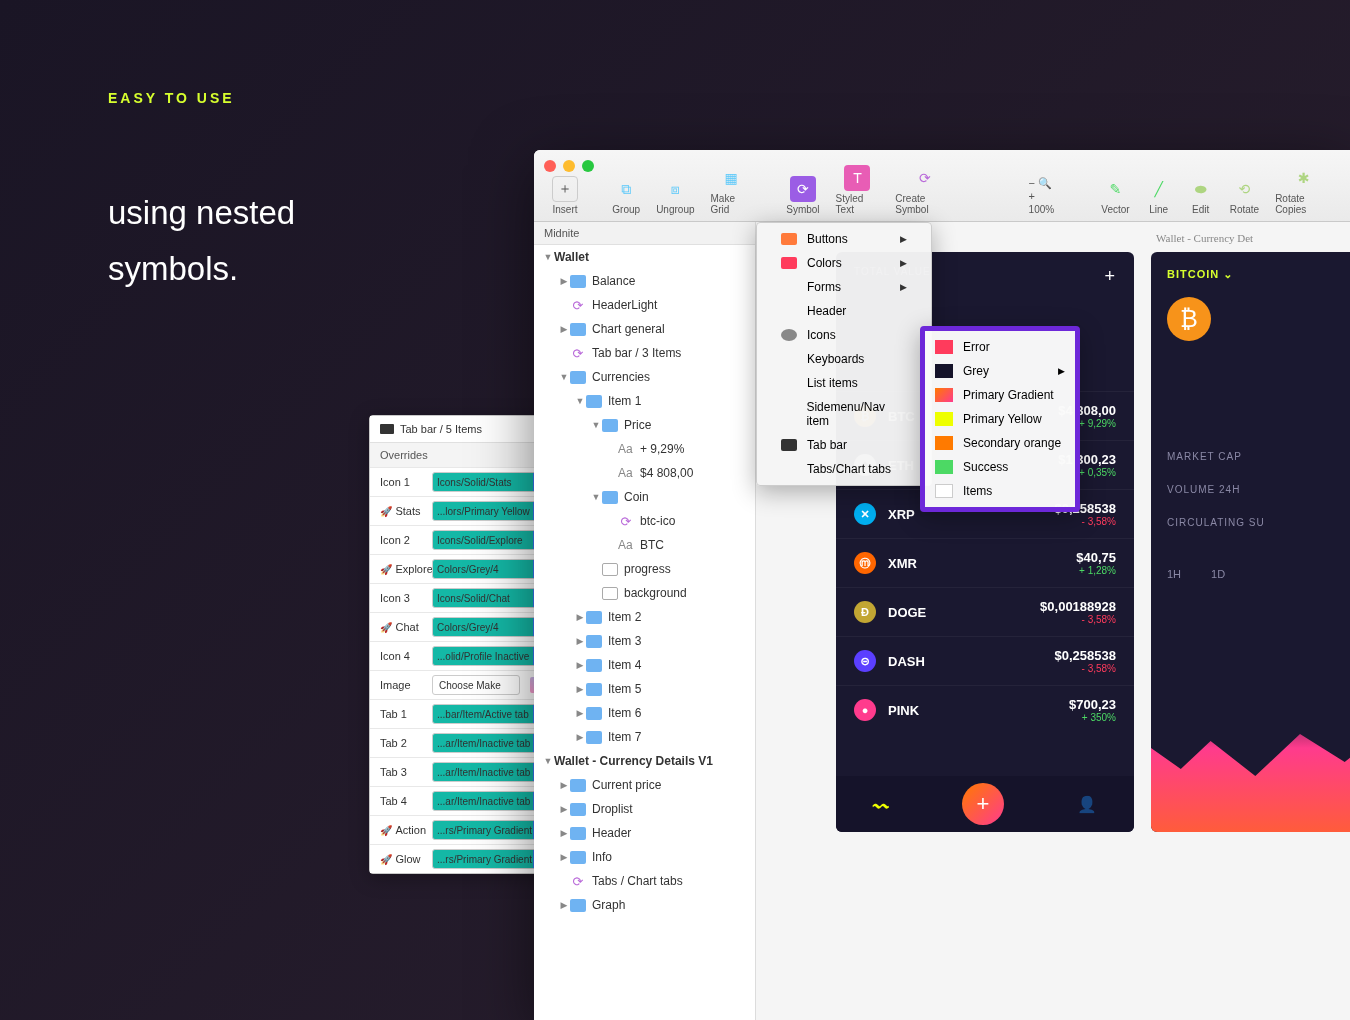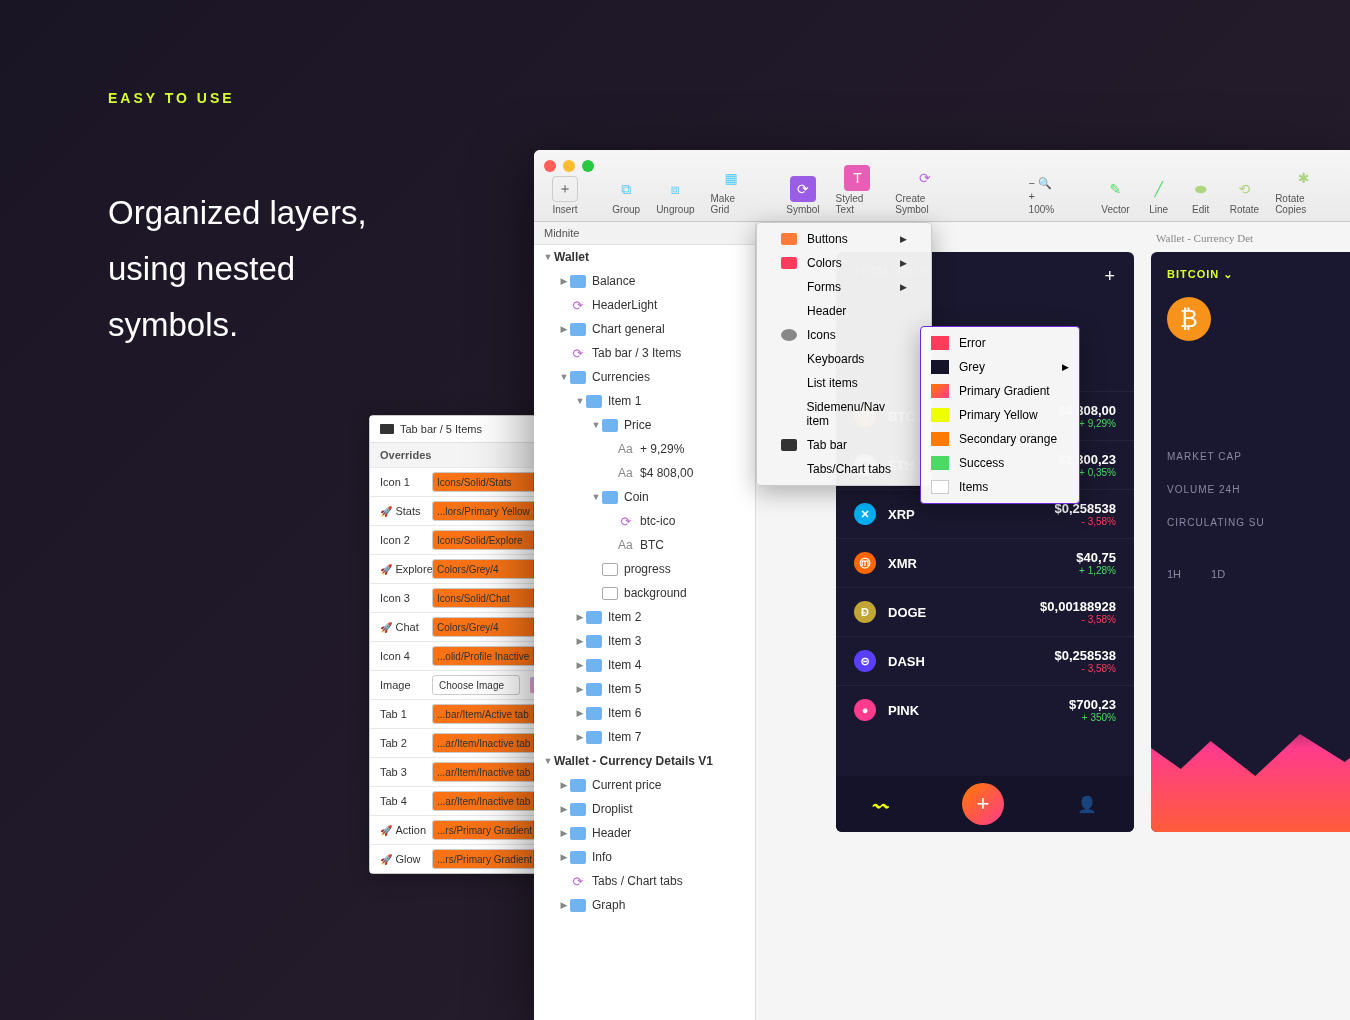--- a/index.html
+++ b/index.html
@@ -13,24 +13,24 @@
 .hero-heading { position: absolute; left: 108px; top: 185px; color: #fff; font-size: 33px; line-height: 1.7; font-weight: 400; }
 
 .overrides-panel {
   position: absolute; left: 369px; top: 415px; width: 188px;
   background: #f4f4f4; border: 1px solid #c9c9c9; border-radius: 4px;
   box-shadow: 0 4px 20px rgba(0,0,0,.3); font-size: 11px; color: #333;
 }
 .ov-title { padding: 7px 10px; display: flex; align-items: center; gap: 6px; border-bottom: 1px solid #e0e0e0; background:#fff; }
 .ov-title .icon-sw { width: 14px; height: 10px; background: #333; border-radius: 1px; }
 .ov-title .chev { margin-left: auto; color: #888; font-size: 10px; }
-.ov-section { padding: 6px 10px; font-weight: 700; color: #555; background:#f4f4f4; }
+.ov-section { padding: 6px 10px; font-weight: 400; color: #555; background:#f4f4f4; }
 .ov-row { display: flex; align-items: center; padding: 4px 6px 4px 10px; gap: 6px; border-top: 1px solid #e8e8e8; background:#fff; }
 .ov-label { width: 46px; flex-shrink: 0; display: flex; align-items: center; gap: 3px; }
-.ov-select { flex: 1; background: #f97316; border: 1px solid #ccc; border-radius: 3px; height: 20px; display: flex; align-items: center; padding: 0 4px; font-size: 10px; position: relative; overflow: hidden; white-space: nowrap; }
+.ov-select { flex: 1; background: #14b8a6; border: 1px solid #ccc; border-radius: 3px; height: 20px; display: flex; align-items: center; padding: 0 4px; font-size: 10px; position: relative; overflow: hidden; white-space: nowrap; }
 .ov-select .arr { position: absolute; right: 0; top: 0; bottom: 0; width: 16px; background: #3b7af7; display: flex; align-items: center; justify-content: center; color: #fff; font-size: 8px; border-radius: 0 3px 3px 0; }
 .ov-btn { flex: 1; background: #fff; border: 1px solid #ccc; border-radius: 3px; height: 20px; display:flex; align-items:center; padding:0 6px; font-size:10px; }
 .ov-thumb { width: 20px; height: 16px; background: linear-gradient(45deg,#f9c,#9cf); border-radius:2px; margin-left:4px; }
 .rocket { font-size: 10px; }
 
 .sketch-window {
   position: absolute; left: 534px; top: 150px; width: 816px; height: 870px;
   background: #fff; border-top-left-radius: 6px;
   box-shadow: 0 15px 60px rgba(0,0,0,.5);
   overflow: hidden;
@@ -100,32 +100,31 @@
   position: absolute; left: 756px; top: 222px; width: 176px;
   background: rgba(245,245,245,.97); border:1px solid #ccc; border-radius:4px;
   box-shadow: 0 6px 24px rgba(0,0,0,.3); font-size:12px; padding:4px 0;
 }
 .menu1 .mrow { display:flex; align-items:center; padding:5px 24px; gap:10px; }
 .menu1 .mico { width:16px; height:12px; border-radius:2px; }
 .menu1 .marr { margin-left:auto; color:#333; font-size:9px; }
 
 .menu2 {
   position: absolute; left: 920px; top: 326px; width: 160px;
-  background: rgba(250,250,250,.98); border:1px solid #6d28d9; border-radius:4px;
+  background: rgba(250,250,250,.98); border:5px solid #6d28d9; border-radius:4px;
   box-shadow: 0 6px 24px rgba(0,0,0,.3); font-size:12px; padding:4px 0;
 }
 .menu2 .mrow { display:flex; align-items:center; padding:5px 10px; gap:10px; }
 .menu2 .sw { width:18px; height:14px; }
 </style>
 </head>
 <body>
 
 <div class="hero-tag">EASY TO USE</div>
 <div class="hero-heading">
-  <div>Organized layers,</div>
   <div>using nested</div>
   <div>symbols.</div>
 </div>
 
 <div class="overrides-panel">
   <div class="ov-title">
     <span class="icon-sw"></span>
     <span>Tab bar / 5 Items</span>
     <span class="chev">⌄</span>
   </div>
@@ -155,21 +154,21 @@
     <span class="ov-label"><span class="rocket">🚀</span> Chat</span>
     <span class="ov-select">Colors/Grey/4<span class="arr">⌃⌄</span></span>
   </div>
       <div class="ov-row">
     <span class="ov-label">Icon 4</span>
     <span class="ov-select">...olid/Profile Inactive<span class="arr">⌃⌄</span></span>
   </div>
     </div>
   <div class="ov-row">
     <span class="ov-label">Image</span>
-    <span class="ov-btn">Choose Image</span>
+    <span class="ov-btn">Choose Make</span>
     <span class="ov-thumb"></span>
   </div>
   <div id="ov-tabs">
       <div class="ov-row">
     <span class="ov-label">Tab 1</span>
     <span class="ov-select">...bar/Item/Active tab<span class="arr">⌃⌄</span></span>
   </div>
       <div class="ov-row">
     <span class="ov-label">Tab 2</span>
     <span class="ov-select">...ar/Item/Inactive tab<span class="arr">⌃⌄</span></span>

